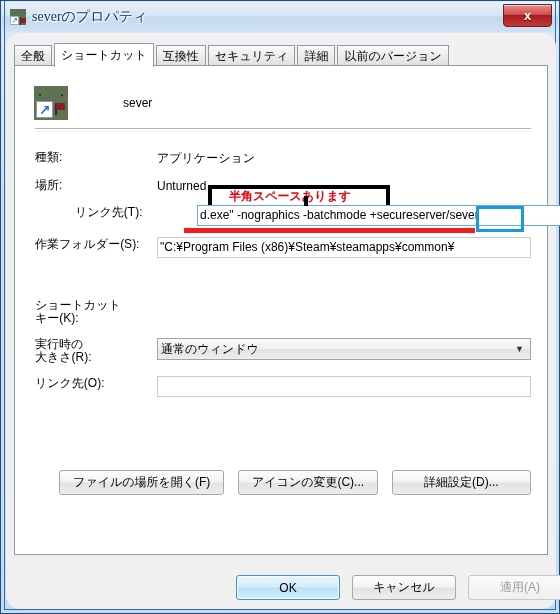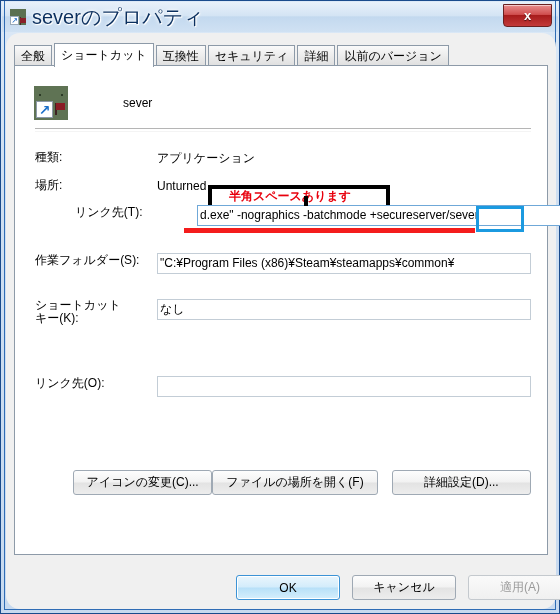--- a/index.html
+++ b/index.html
@@ -47,24 +47,25 @@
   }
   #title-icon .ti-flag{
     position:absolute;right:0px;bottom:2px;width:6px;height:5px;
     background:#8b1f28;
   }
   #title-icon .ti-pole{
     position:absolute;right:5px;bottom:0px;width:1px;height:8px;
     background:#4a2a2a;
   }
   #title-text{
-    font-size:20px;color:#0b2f5e;
+    font-size:14px;color:#0b2f5e;
     text-shadow:0 0 3px #ffffff,0 0 5px #ffffff,1px 1px 0 #ffffff;
     white-space:nowrap;
     letter-spacing:0px;
+    font-family:Liberation Serif, serif;
   }
   #close-btn{
     position:absolute;right:6px;top:2px;
     width:47px;height:21px;
     border:1px solid #6a2020;
     border-radius:0 0 4px 4px;
     background:linear-gradient(to bottom,#e98e8e 0%,#d04f4f 45%,#a81c1c 50%,#c23a3a 100%);
     box-shadow:inset 0 1px 0 rgba(255,255,255,.55);
     display:flex;align-items:center;justify-content:center;
     color:#ffffff;font-size:13px;font-weight:bold;
@@ -269,42 +270,51 @@
       <div class="row" style="top:84px;">
         <div class="lbl">種類:</div>
         <div class="val-static">アプリケーション</div>
       </div>
 
       <div class="row" style="top:139px;margin-left:40px;">
         <div class="lbl">リンク先(T):</div>
         <div class="tbox focused">d.exe" -nographics -batchmode +secureserver/sever</div>
       </div>
 
-      <div class="row" style="top:187px;">
+      <div class="row" style="top:171px;">
         <div class="lbl">作業フォルダー(S):</div>
         <div class="tbox">"C:¥Program Files (x86)¥Steam¥steamapps¥common¥</div>
       </div>
 
       <div class="row" style="top:233px;">
         <div class="lbl two-line">
           <div>ショートカット</div>
           <div>キー(K):</div>
         </div>
-        <div class="tbox">なし</div>
-      </div>
-
+      </div>
+
+      <div class="row" style="top:272px;">
+        <div class="lbl two-line">
+          <div>実行時の</div>
+          <div>大きさ(R):</div>
+        </div>
+        <div class="combo">
+          <span>通常のウィンドウ</span>
+          <span class="caret">▼</span>
+        </div>
+      </div>
 
       <div class="row" style="top:310px;">
         <div class="lbl">リンク先(O):</div>
         <div class="tbox"></div>
       </div>
 
       <div id="mid-buttons">
+        <div class="btn" id="btn-open">ファイルの場所を開く(F)</div>
         <div class="btn" id="btn-icon">アイコンの変更(C)...</div>
-        <div class="btn" id="btn-open">ファイルの場所を開く(F)</div>
         <div class="btn" id="btn-adv">詳細設定(D)...</div>
       </div>
 
     </div>
 
     <div id="bottom-buttons">
       <div class="bbtn default">OK</div>
       <div class="bbtn">キャンセル</div>
       <div class="bbtn disabled">適用(A)</div>
     </div>

